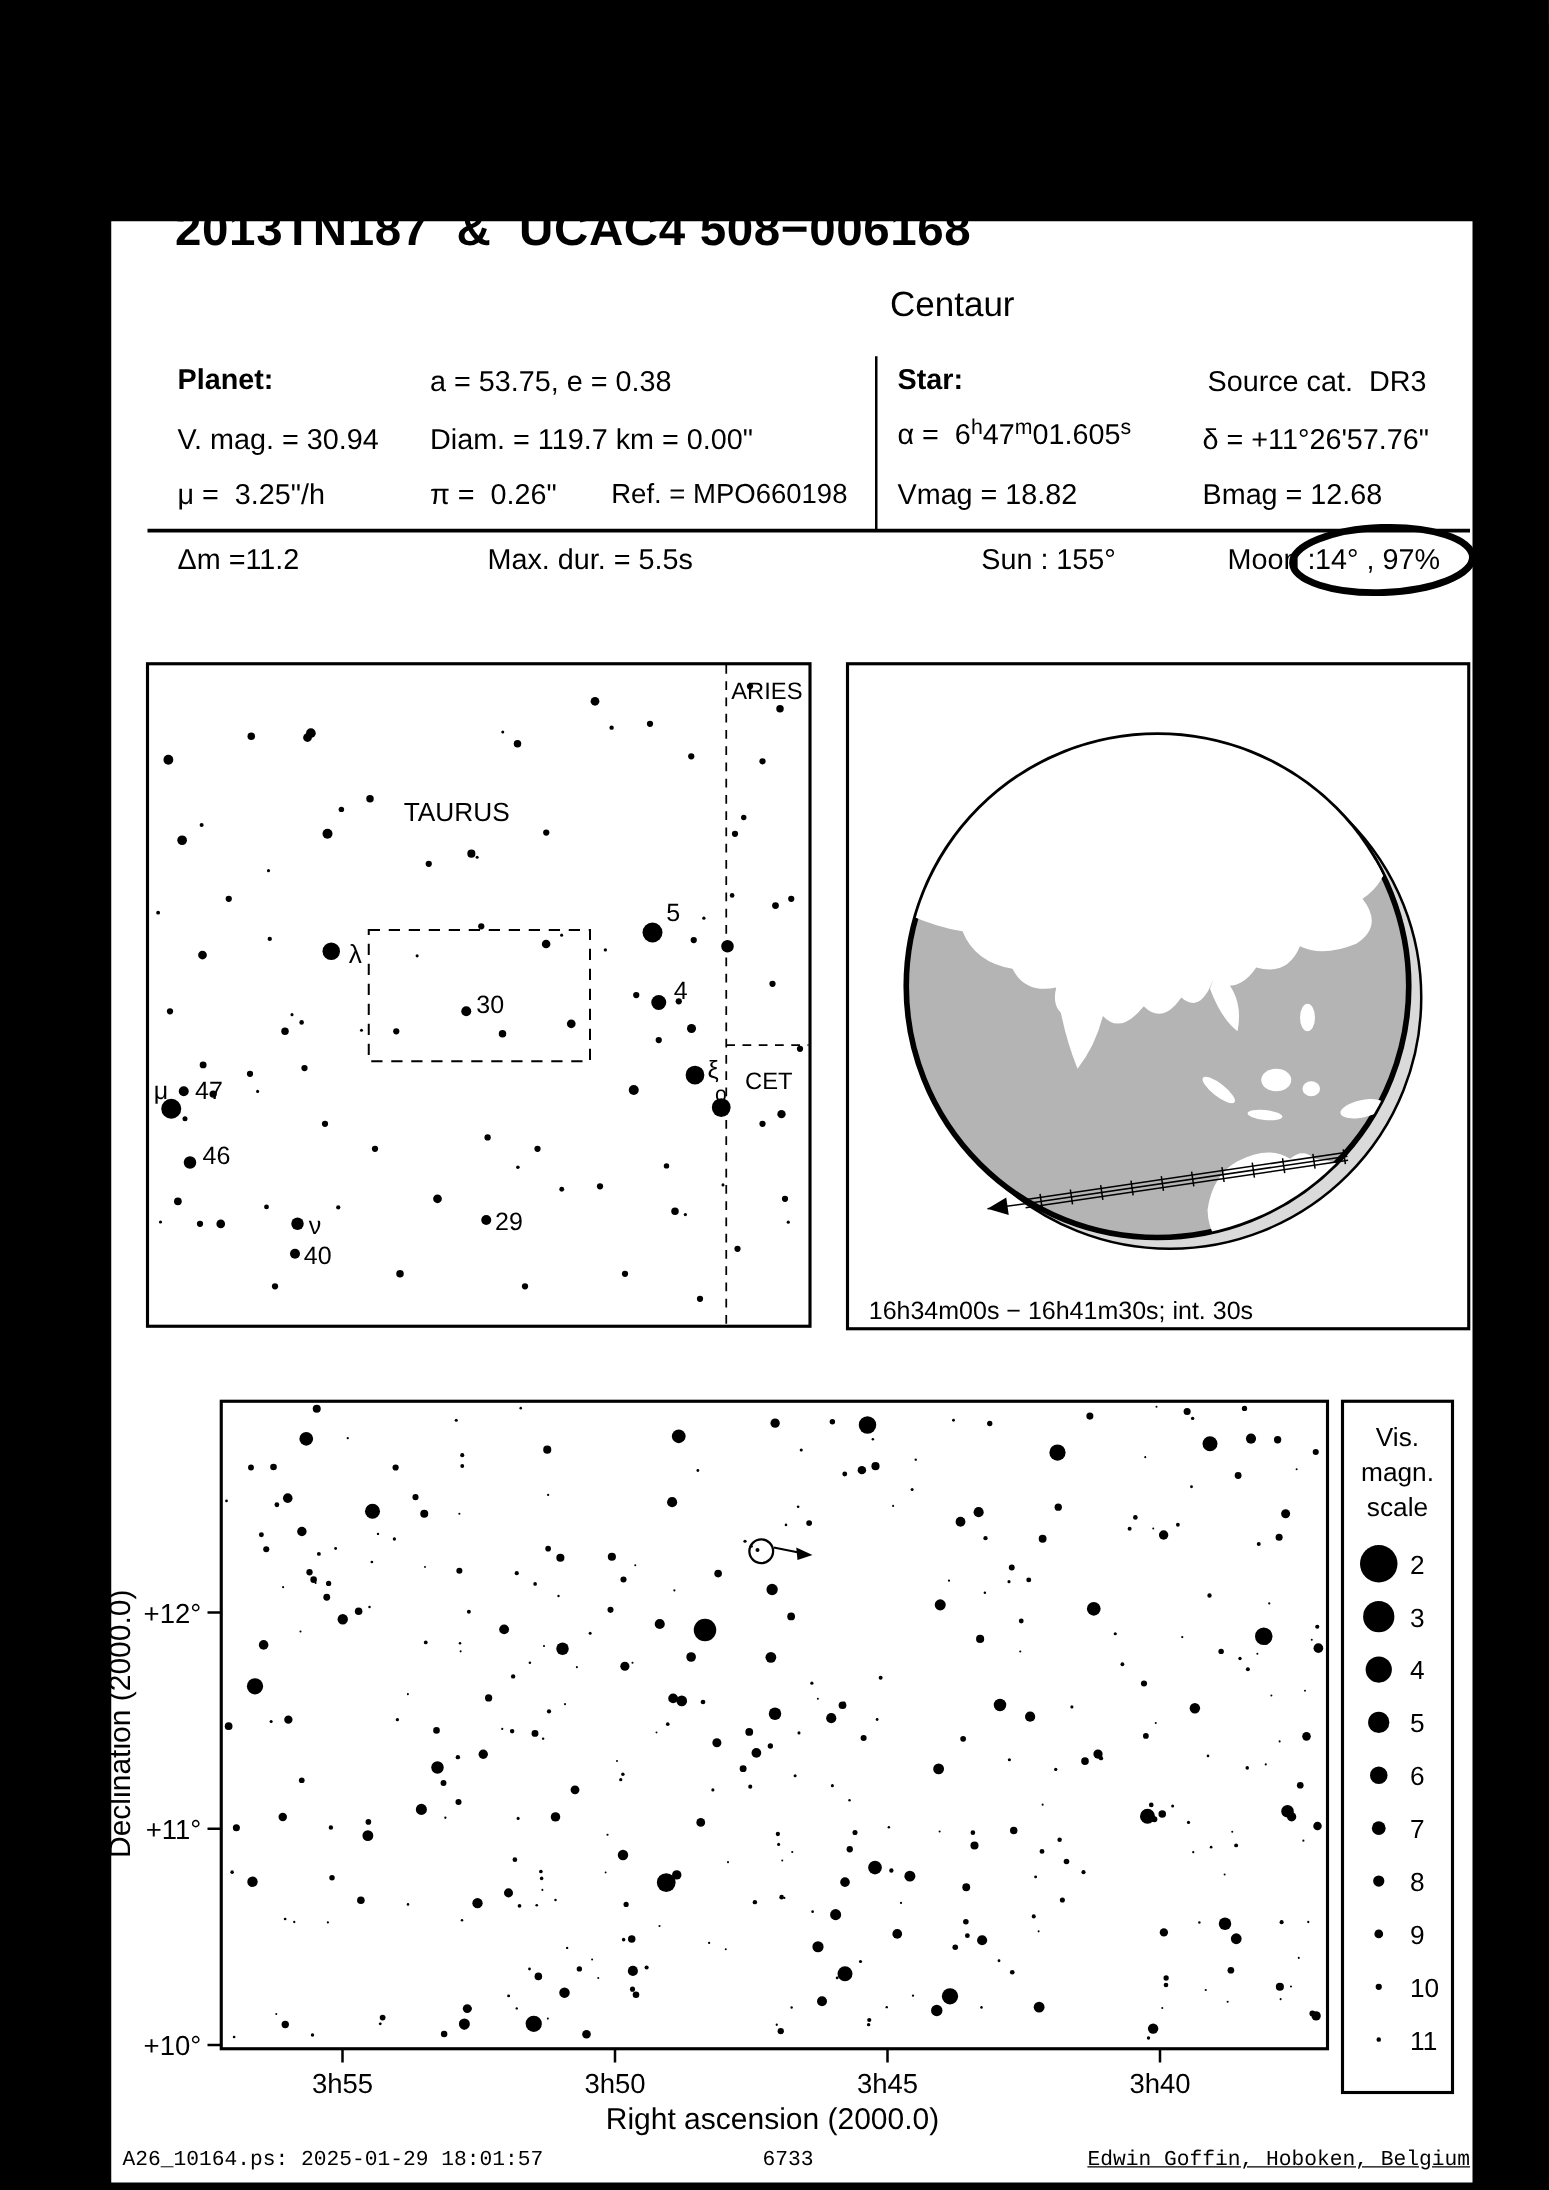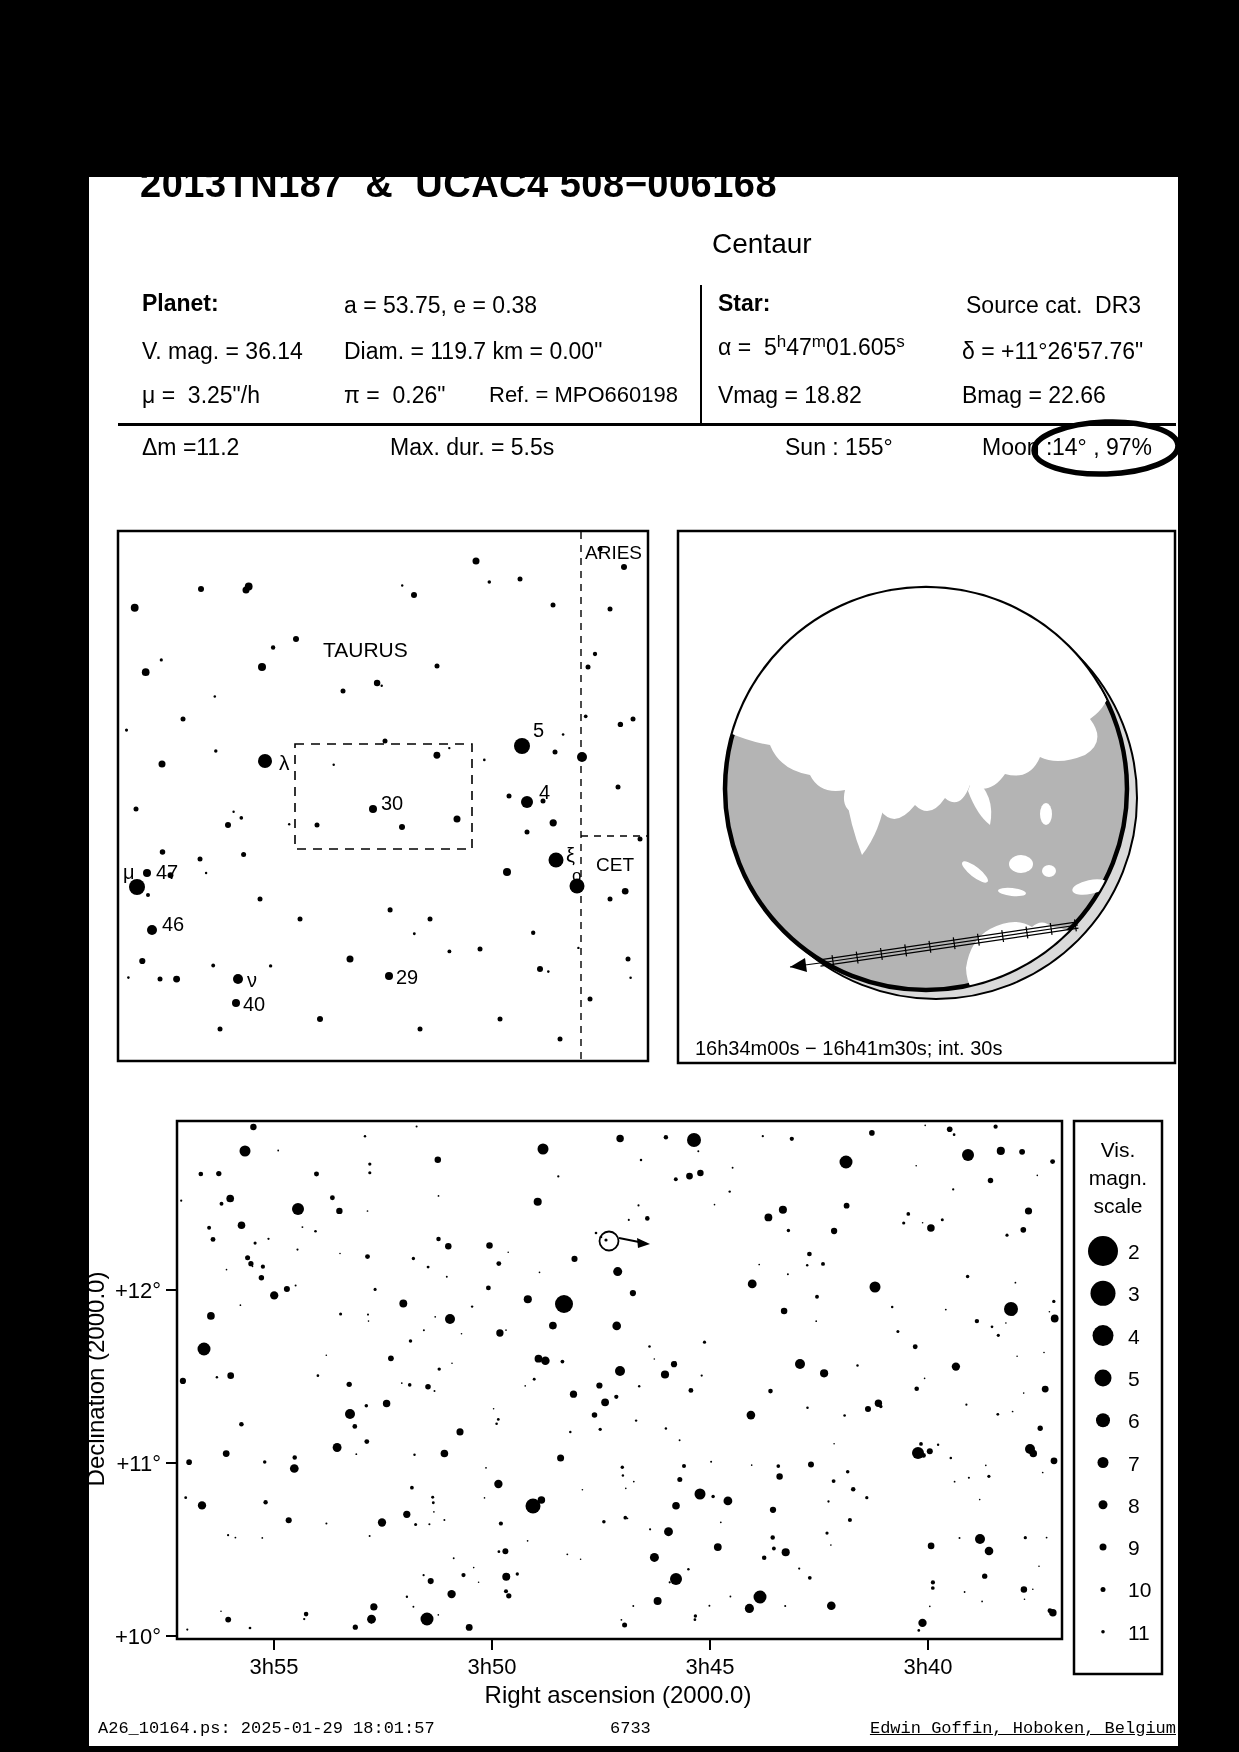--- a/index.html
+++ b/index.html
@@ -23,30 +23,30 @@
   <div class="txt b" style="left:140px;top:146px;font-size:38px;letter-spacing:0.5px;">2013TN187  &amp;  UCAC4 508−006168</div>
 
 
   <div class="txt" style="left:712px;top:210px;font-size:28px;">Centaur</div>
 
   <div class="txt b" style="left:142px;top:272px;font-size:23px;">Planet:</div>
   <div class="txt" style="left:344px;top:274px;font-size:23px;">a = 53.75, e = 0.38</div>
   <div class="txt b" style="left:718px;top:272px;font-size:23px;">Star:</div>
   <div class="txt" style="left:966px;top:274px;font-size:23px;">Source cat.  DR3</div>
 
-  <div class="txt" style="left:142px;top:320px;font-size:23px;">V. mag. = 36.14</div>
+  <div class="txt" style="left:142px;top:320px;font-size:23px;">V. mag. = 30.94</div>
   <div class="txt" style="left:344px;top:320px;font-size:23px;">Diam. = 119.7 km = 0.00"</div>
-  <div class="txt" style="left:718px;top:316px;font-size:23px;"><span>α =  5</span><span class="sup">h</span><span>47</span><span class="sup">m</span><span>01.605</span><span class="sup">s</span></div>
+  <div class="txt" style="left:718px;top:316px;font-size:23px;"><span>α =  6</span><span class="sup">h</span><span>47</span><span class="sup">m</span><span>01.605</span><span class="sup">s</span></div>
   <div class="txt" style="left:962px;top:320px;font-size:23px;">δ = +11°26'57.76"</div>
 
   <div class="txt" style="left:142px;top:364px;font-size:23px;">μ =  3.25"/h</div>
   <div class="txt" style="left:344px;top:364px;font-size:23px;">π =  0.26"</div>
   <div class="txt" style="left:489px;top:364px;font-size:22px;">Ref. = MPO660198</div>
   <div class="txt" style="left:718px;top:364px;font-size:23px;">Vmag = 18.82</div>
-  <div class="txt" style="left:962px;top:364px;font-size:23px;">Bmag = 22.66</div>
+  <div class="txt" style="left:962px;top:364px;font-size:23px;">Bmag = 12.68</div>
 
   <div class="hline" style="left:118px;top:404px;width:1058px;height:3px;"></div>
   <div class="hline" style="left:700px;top:266px;width:2px;height:139px;"></div>
 
   <div class="txt" style="left:142px;top:416px;font-size:23px;">Δm =11.2</div>
   <div class="txt" style="left:390px;top:416px;font-size:23px;">Max. dur. = 5.5s</div>
   <div class="txt" style="left:785px;top:416px;font-size:23px;">Sun : 155°</div>
   <div class="txt" style="left:982px;top:416px;font-size:23px;">Moon :</div>
   <div class="txt" style="left:1052px;top:416px;font-size:23px;">14° , 97%</div>
 

